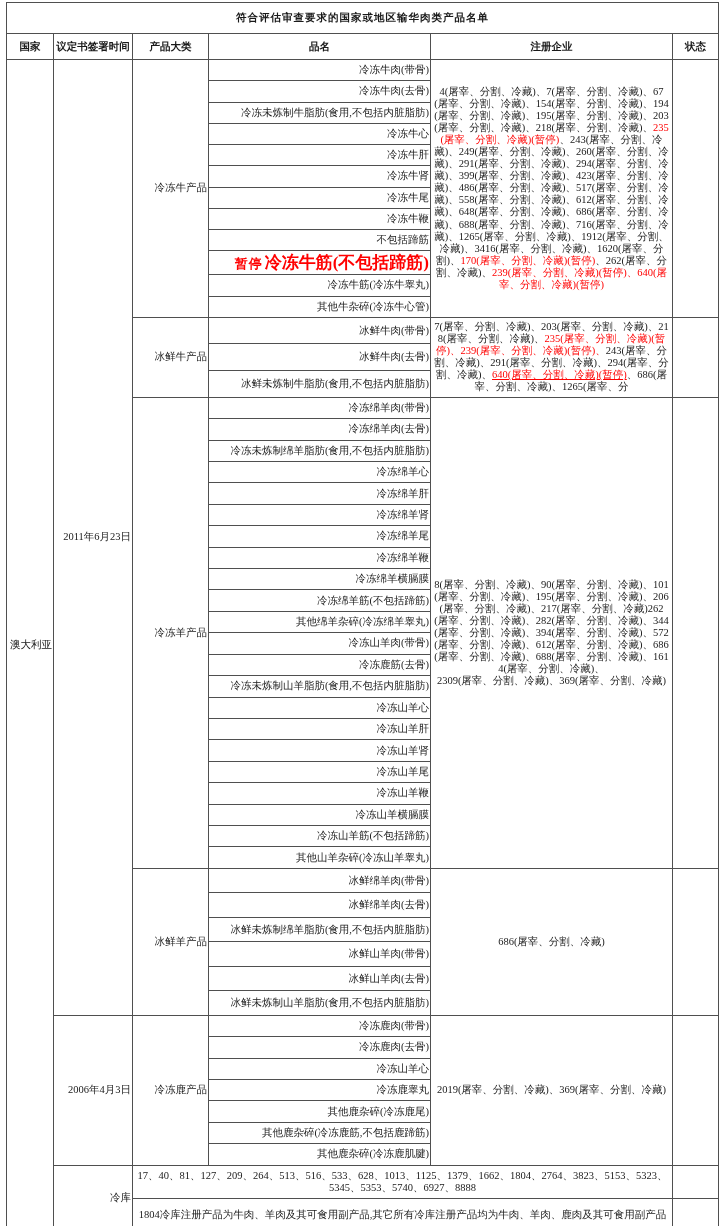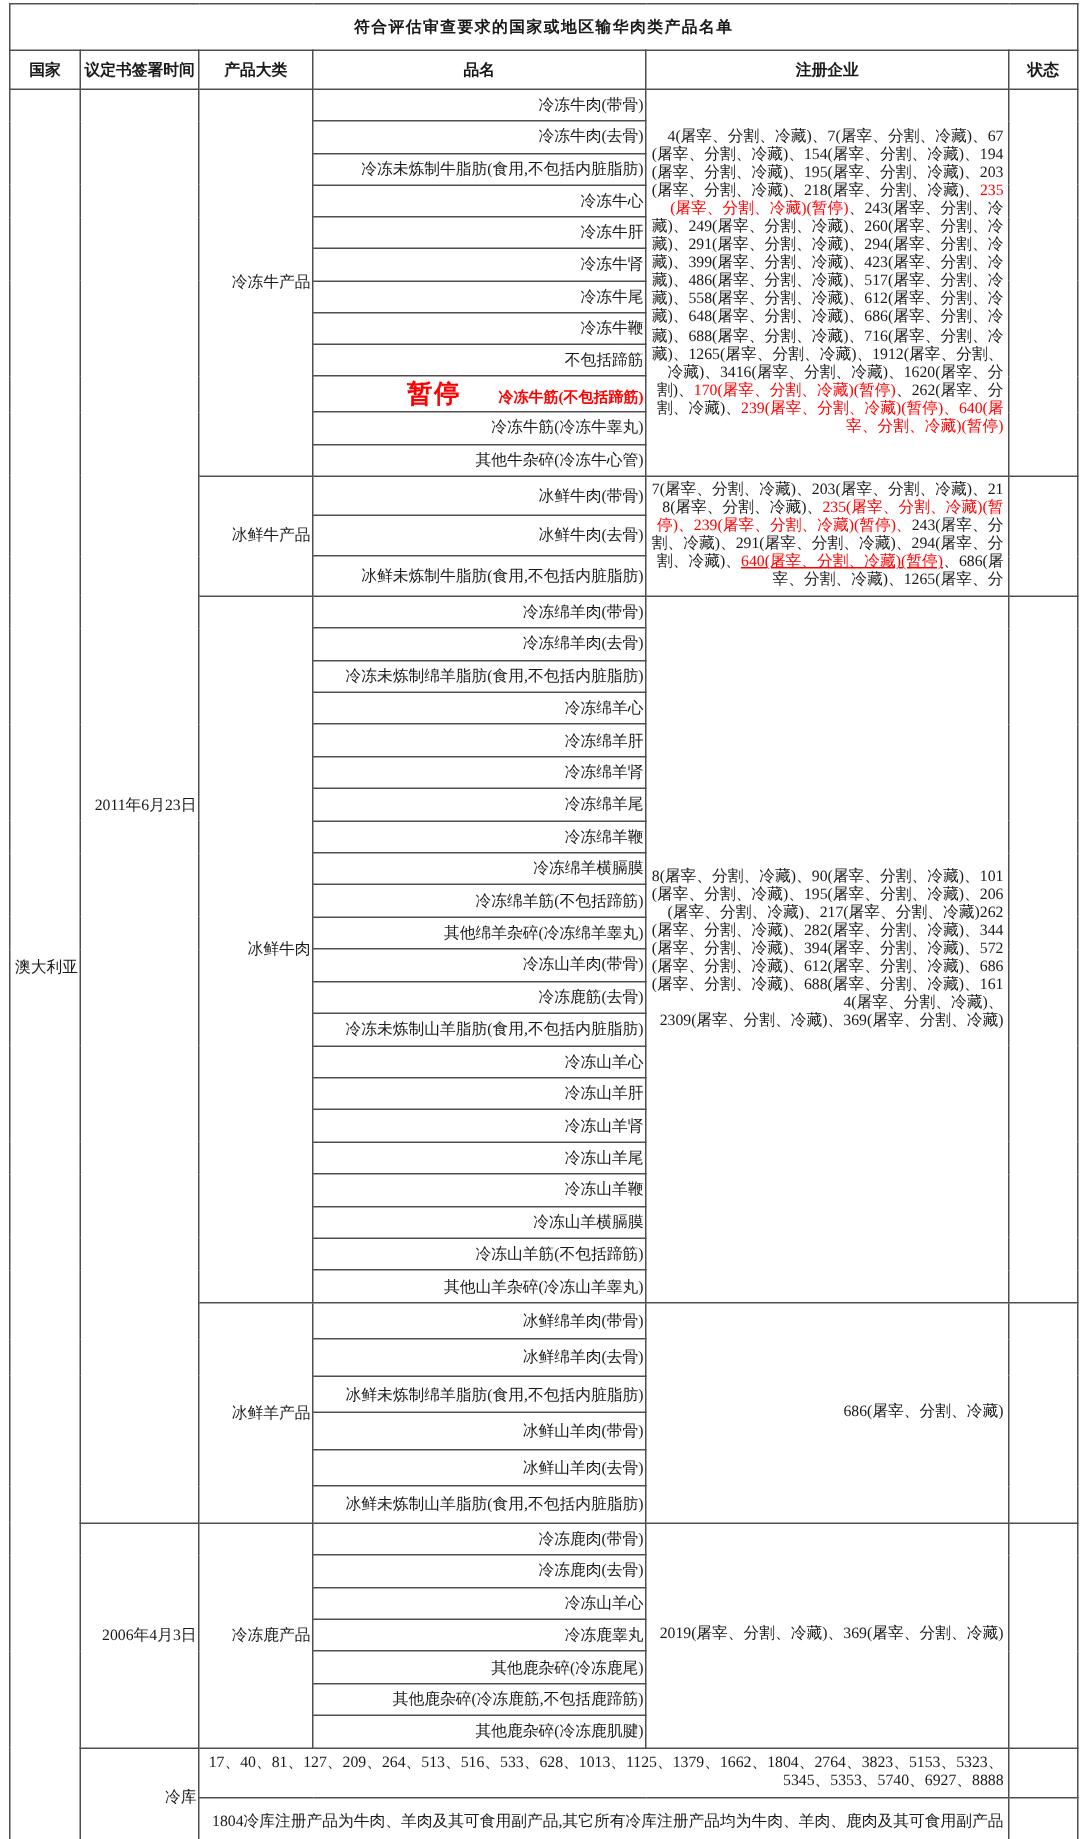--- a/index.html
+++ b/index.html
@@ -38,36 +38,36 @@
     margin-left:34px;
   }
   td.center{text-align:right;padding:0 1px;}
   td.product{
     text-align:right;
     white-space:nowrap;
     padding:0 1px;
     font-size:10.5px;
   }
   td.ent{
-    text-align:right;
+    text-align:center;
     padding:1px 3px;
     line-height:1.15;
     word-break:break-all;
     white-space:pre-wrap;
     font-size:10.5px;
   }
   td.coldnum{font-size:11px;}
   span.badge{
+    font-size:13px;
+    font-weight:bold;
+    margin-right:2px;
+    letter-spacing:1px;
+  }
+  span.sustext{
     font-size:17px;
-    font-weight:bold;
-    margin-right:25px;
-    letter-spacing:1px;
-  }
-  span.sustext{
-    font-size:10px;
     font-weight:bold;
   }
 </style>
 </head>
 <body>
 
 <table class="doc">
   <colgroup>
     <col style="width:47px">
     <col style="width:79px">
@@ -135,21 +135,21 @@
         <td class="ent" rowspan="3"><span>7(屠宰、分割、冷藏)、203(屠宰、分割、冷藏)、218(屠宰、分割、冷藏)、</span><span style="color: rgb(255, 0, 0);">235(屠宰、分割、冷藏)(暂停)、239(屠宰、分割、冷藏)(暂停)、</span><span>243(屠宰、分割、冷藏)、291(屠宰、分割、冷藏)、294(屠宰、分割、冷藏)、</span><span style="color: rgb(255, 0, 0); text-decoration: underline;">640(屠宰、分割、冷藏)(暂停)</span><span>、686(屠宰、分割、冷藏)、1265(屠宰、分</span></td>
         <td rowspan="3"></td>
       </tr>
       <tr style="height: 26.7px;">
         <td class="product">冰鲜牛肉(去骨)</td>
       </tr>
       <tr style="height: 26.7px;">
         <td class="product">冰鲜未炼制牛脂肪(食用,不包括内脏脂肪)</td>
       </tr>
       <tr style="height: 21.41px;">
-        <td class="center" rowspan="22">冰鲜牛肉</td>
+        <td class="center" rowspan="22">冷冻羊产品</td>
         <td class="product">冷冻绵羊肉(带骨)</td>
         <td class="ent" rowspan="22"><span>8(屠宰、分割、冷藏)、90(屠宰、分割、冷藏)、101(屠宰、分割、冷藏)、195(屠宰、分割、冷藏)、206(屠宰、分割、冷藏)、217(屠宰、分割、冷藏)262(屠宰、分割、冷藏)、282(屠宰、分割、冷藏)、344(屠宰、分割、冷藏)、394(屠宰、分割、冷藏)、572(屠宰、分割、冷藏)、612(屠宰、分割、冷藏)、686(屠宰、分割、冷藏)、688(屠宰、分割、冷藏)、1614(屠宰、分割、冷藏)、
 2309(屠宰、分割、冷藏)、369(屠宰、分割、冷藏)</span></td>
         <td rowspan="22"></td>
       </tr>
       <tr style="height: 21.41px;">
         <td class="product">冷冻绵羊肉(去骨)</td>
       </tr>
       <tr style="height: 21.41px;">
         <td class="product">冷冻未炼制绵羊脂肪(食用,不包括内脏脂肪)</td>

